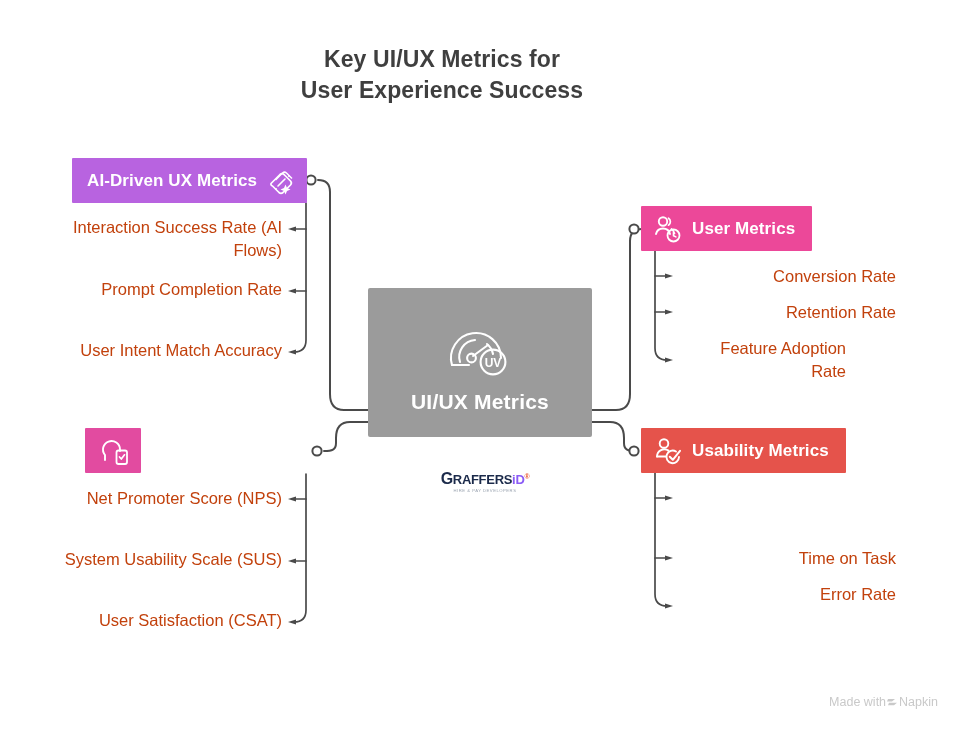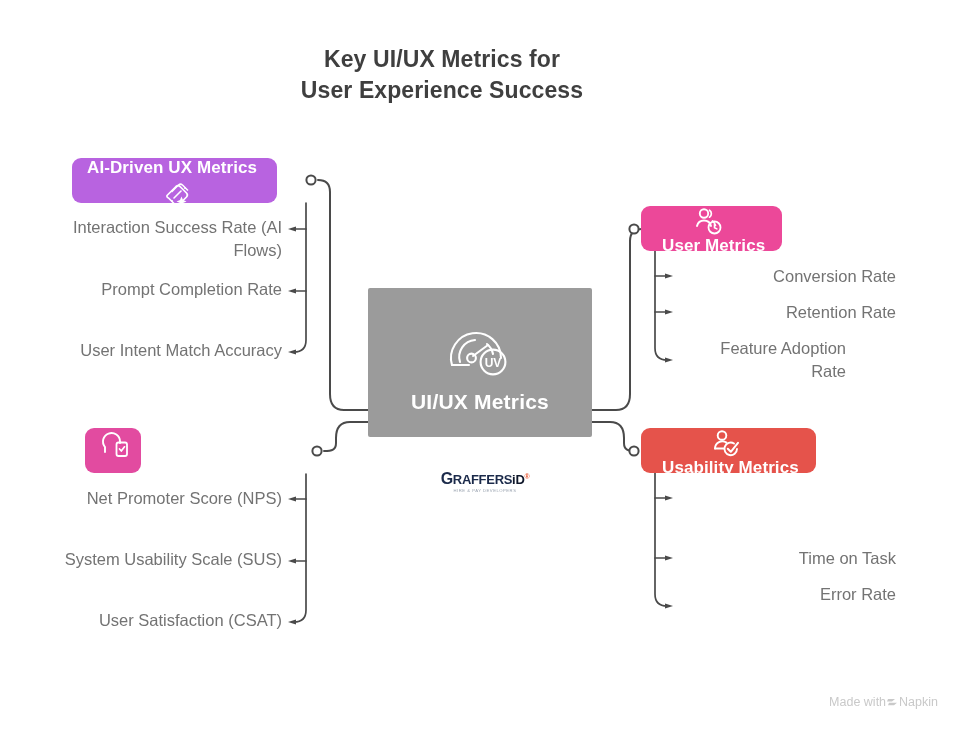--- a/index.html
+++ b/index.html
@@ -36,58 +36,57 @@
     display:flex;flex-direction:column;align-items:center;justify-content:center;
     box-sizing:border-box;padding-top:6px;
   }
   .center-node .gauge{width:74px;height:62px;margin-bottom:10px;}
   .center-label{
     font-size:21px;font-weight:bold;color:#ffffff;letter-spacing:.2px;
   }
 
   
   .badge{
-    position:absolute;height:45px;border-radius:9px;
+    position:absolute;height:45px;border-radius:1px;
     display:flex;align-items:center;
     box-sizing:border-box;
     color:#fff;font-size:17px;font-weight:bold;
     white-space:nowrap;
-    flex-direction:column;
   }
   .badge .btxt{letter-spacing:.1px;}
   .badge svg{flex:none;}
 
   .badge.left{justify-content:flex-start;padding:0 11px 0 15px;}
   .badge.left .btxt{margin-right:9px;}
   .badge.right{justify-content:flex-start;padding:0 17px 0 12px;}
   .badge.right .btxt{margin-left:9px;}
 
   #badge-ai      {left:72px; top:158px; background:#b863e0;}
   #badge-exp     {left:85px; top:428px; background:#e24ba0;}
   #badge-user    {left:641px;top:206px; background:#ec4899;}
   #badge-usab    {left:641px;top:428px; background:#e5534b;}
 
   
   .leaf{
     position:absolute;
-    font-size:16.5px;line-height:23px;color:#737373;
+    font-size:16.5px;line-height:23px;color:#c2410c;
   }
   .leaf.r{text-align:right;}
   .leaf.l{text-align:right;}
 
   
   .logo{
     position:absolute;left:440px;top:470px;width:90px;text-align:center;
   }
   .logo .wordmark{
     font-size:13px;font-weight:bold;letter-spacing:-.3px;
     color:#1b2a4a;line-height:13px;white-space:nowrap;
   }
   .logo .wordmark .g{font-size:16px;}
-  .logo .wordmark .id{color:#0f172a;}
+  .logo .wordmark .id{color:#8b5cf6;}
   .logo .wordmark .reg{font-size:7px;vertical-align:super;color:#e8552f;}
   .logo .tag{
     font-size:4.2px;letter-spacing:.5px;color:#9aa3b0;margin-top:2px;
     white-space:nowrap;
   }
 
   
   .napkin{
     position:absolute;right:18px;bottom:24px;
     display:flex;align-items:center;

